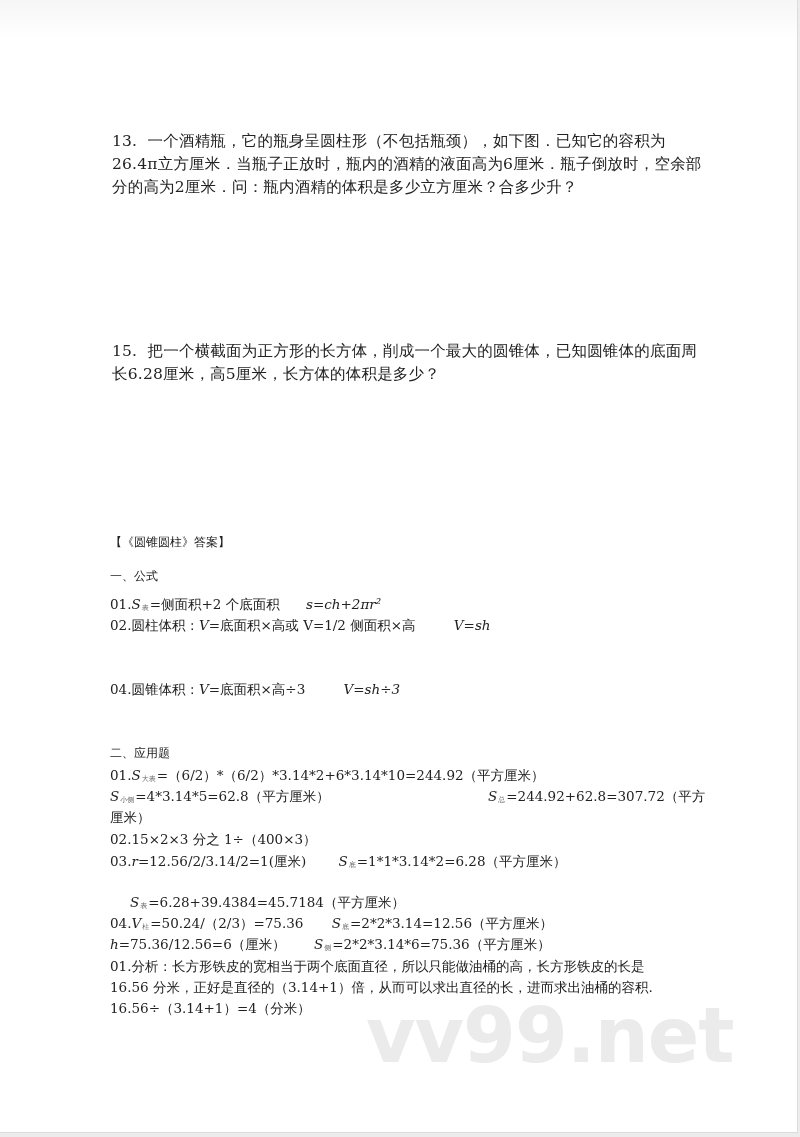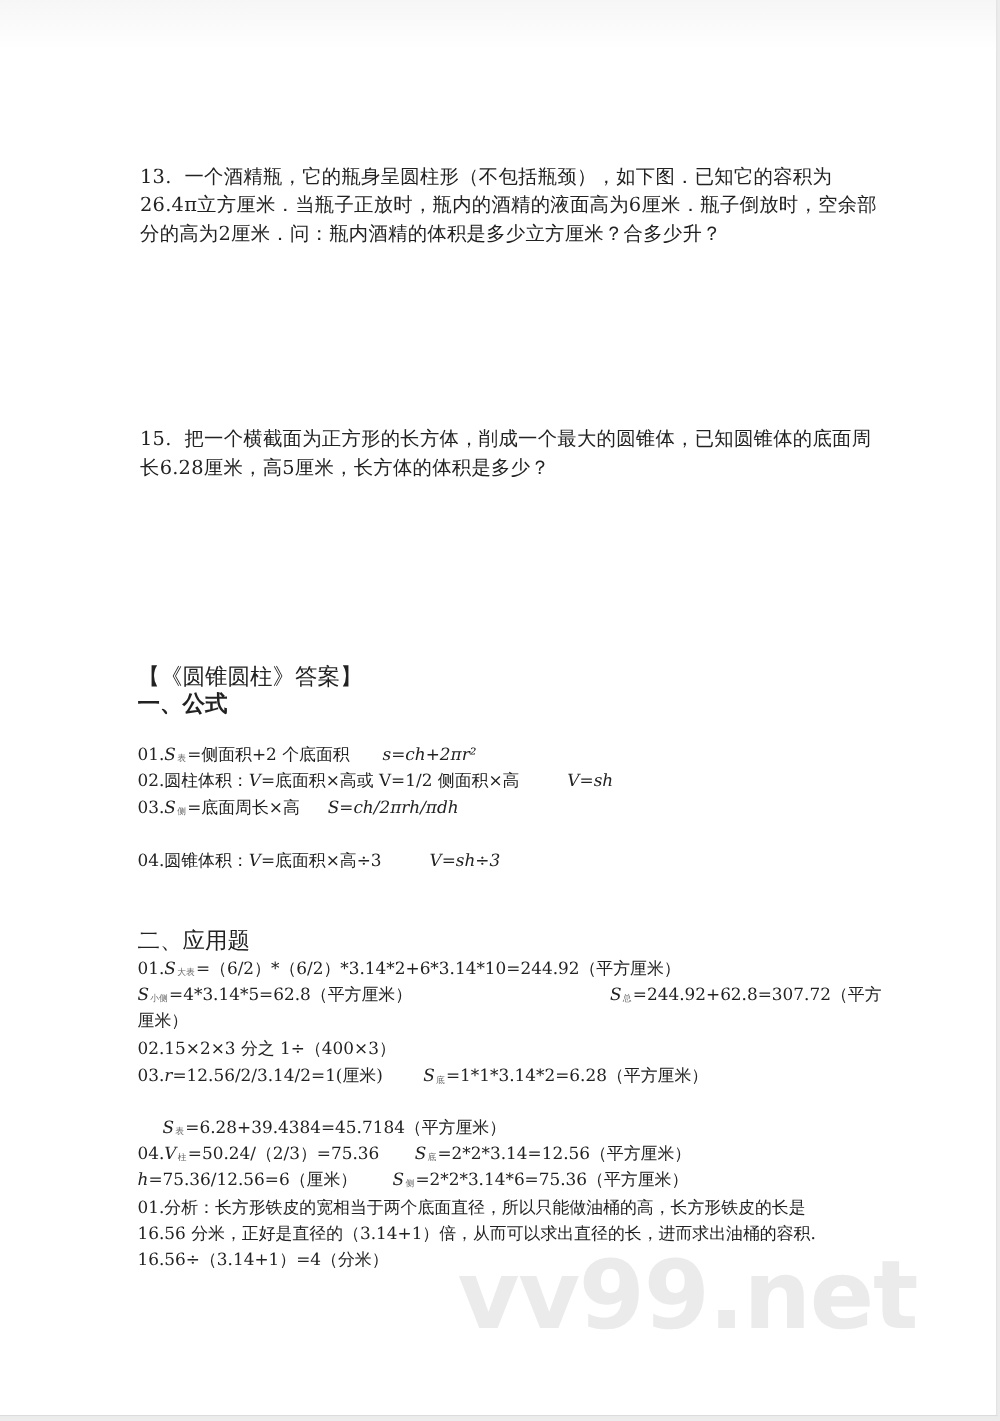--- a/index.html
+++ b/index.html
@@ -22,21 +22,21 @@
     background: linear-gradient(#f6f6f6, #ffffff);
   }
   .q {
     position: absolute; left: 112px; width: 590px;
     font-size: 15.5px; line-height: 23px; letter-spacing: 0.2px;
     color: #222;
   }
   .line { position: absolute; left: 110px; font-size: 13.5px; line-height: 20px; white-space: nowrap; color: #222; }
   .sub { font-size: 7px; color: #666; font-style: normal; vertical-align: -1px; margin: 0 1px; }
   .it { font-style: italic; }
-  .head { font-size: 18px; }
+  .head { font-size: 12px; }
   .watermark {
     position: absolute; left: 366px; top: 998px;
     font-family: "DejaVu Sans", "Liberation Sans", sans-serif;
     font-weight: bold; font-size: 76px; letter-spacing: -1px;
     color: #ebebeb; line-height: 1;
     pointer-events: none;
   }
 </style>
 </head>
 <body>
@@ -46,33 +46,29 @@
 
   <div class="q" style="top:130px;">
     <span>13.</span>&nbsp;&nbsp;<span>一个酒精瓶，它的瓶身呈圆柱形（不包括瓶颈），如下图．已知它的容积为26.4π立方厘米．当瓶子正放时，瓶内的酒精的液面高为6厘米．瓶子倒放时，空余部分的高为2厘米．问：瓶内酒精的体积是多少立方厘米？合多少升？</span>
   </div>
   <div class="q" style="top:340px;">
     <span>15.</span>&nbsp;&nbsp;<span>把一个横截面为正方形的长方体，削成一个最大的圆锥体，已知圆锥体的底面周长6.28厘米，高5厘米，长方体的体积是多少？</span>
   </div>
 
   <div class="line head" style="top:532px;">【《圆锥圆柱》答案】</div>
 
-  <div class="line head" style="top:554px;font-weight:bold;">一、公式</div>
+  <div class="line head" style="top:566px;">一、公式</div>
 
   <div class="line" style="top:594px;text-align:right;">
     <span>01.</span><span class="it">S</span><span class="sub">表</span><span>=侧面积+2 个底面积</span>
     <span class="it" style="margin-left:22px;">s=ch+2πr²</span>
   </div>
   <div class="line" style="top:615px;">
     <span>02.圆柱体积：</span><span class="it">V</span><span>=底面积×高或 V=1/2 侧面积×高</span>
     <span class="it" style="margin-left:34px;margin-top:33px;">V=sh</span>
-  </div>
-  <div class="line" style="top:636px;">
-    <span>03.</span><span class="it">S</span><span class="sub">侧</span><span>=底面周长×高</span>
-    <span class="it" style="margin-left:18px;">S=ch/2πrh/πdh</span>
   </div>
   <div class="line" style="top:679px;text-align:right;">
     <span>04.圆锥体积：</span><span class="it">V</span><span>=底面积×高÷3</span>
     <span class="it" style="margin-left:34px;">V=sh÷3</span>
   </div>
 
   <div class="line head" style="top:743px;">二、应用题</div>
 
   <div class="line" style="top:765px;">
     <span>01.</span><span class="it">S</span><span class="sub">大表</span><span>=（6/2）*（6/2）*3.14*2+6*3.14*10=244.92（平方厘米）</span>

